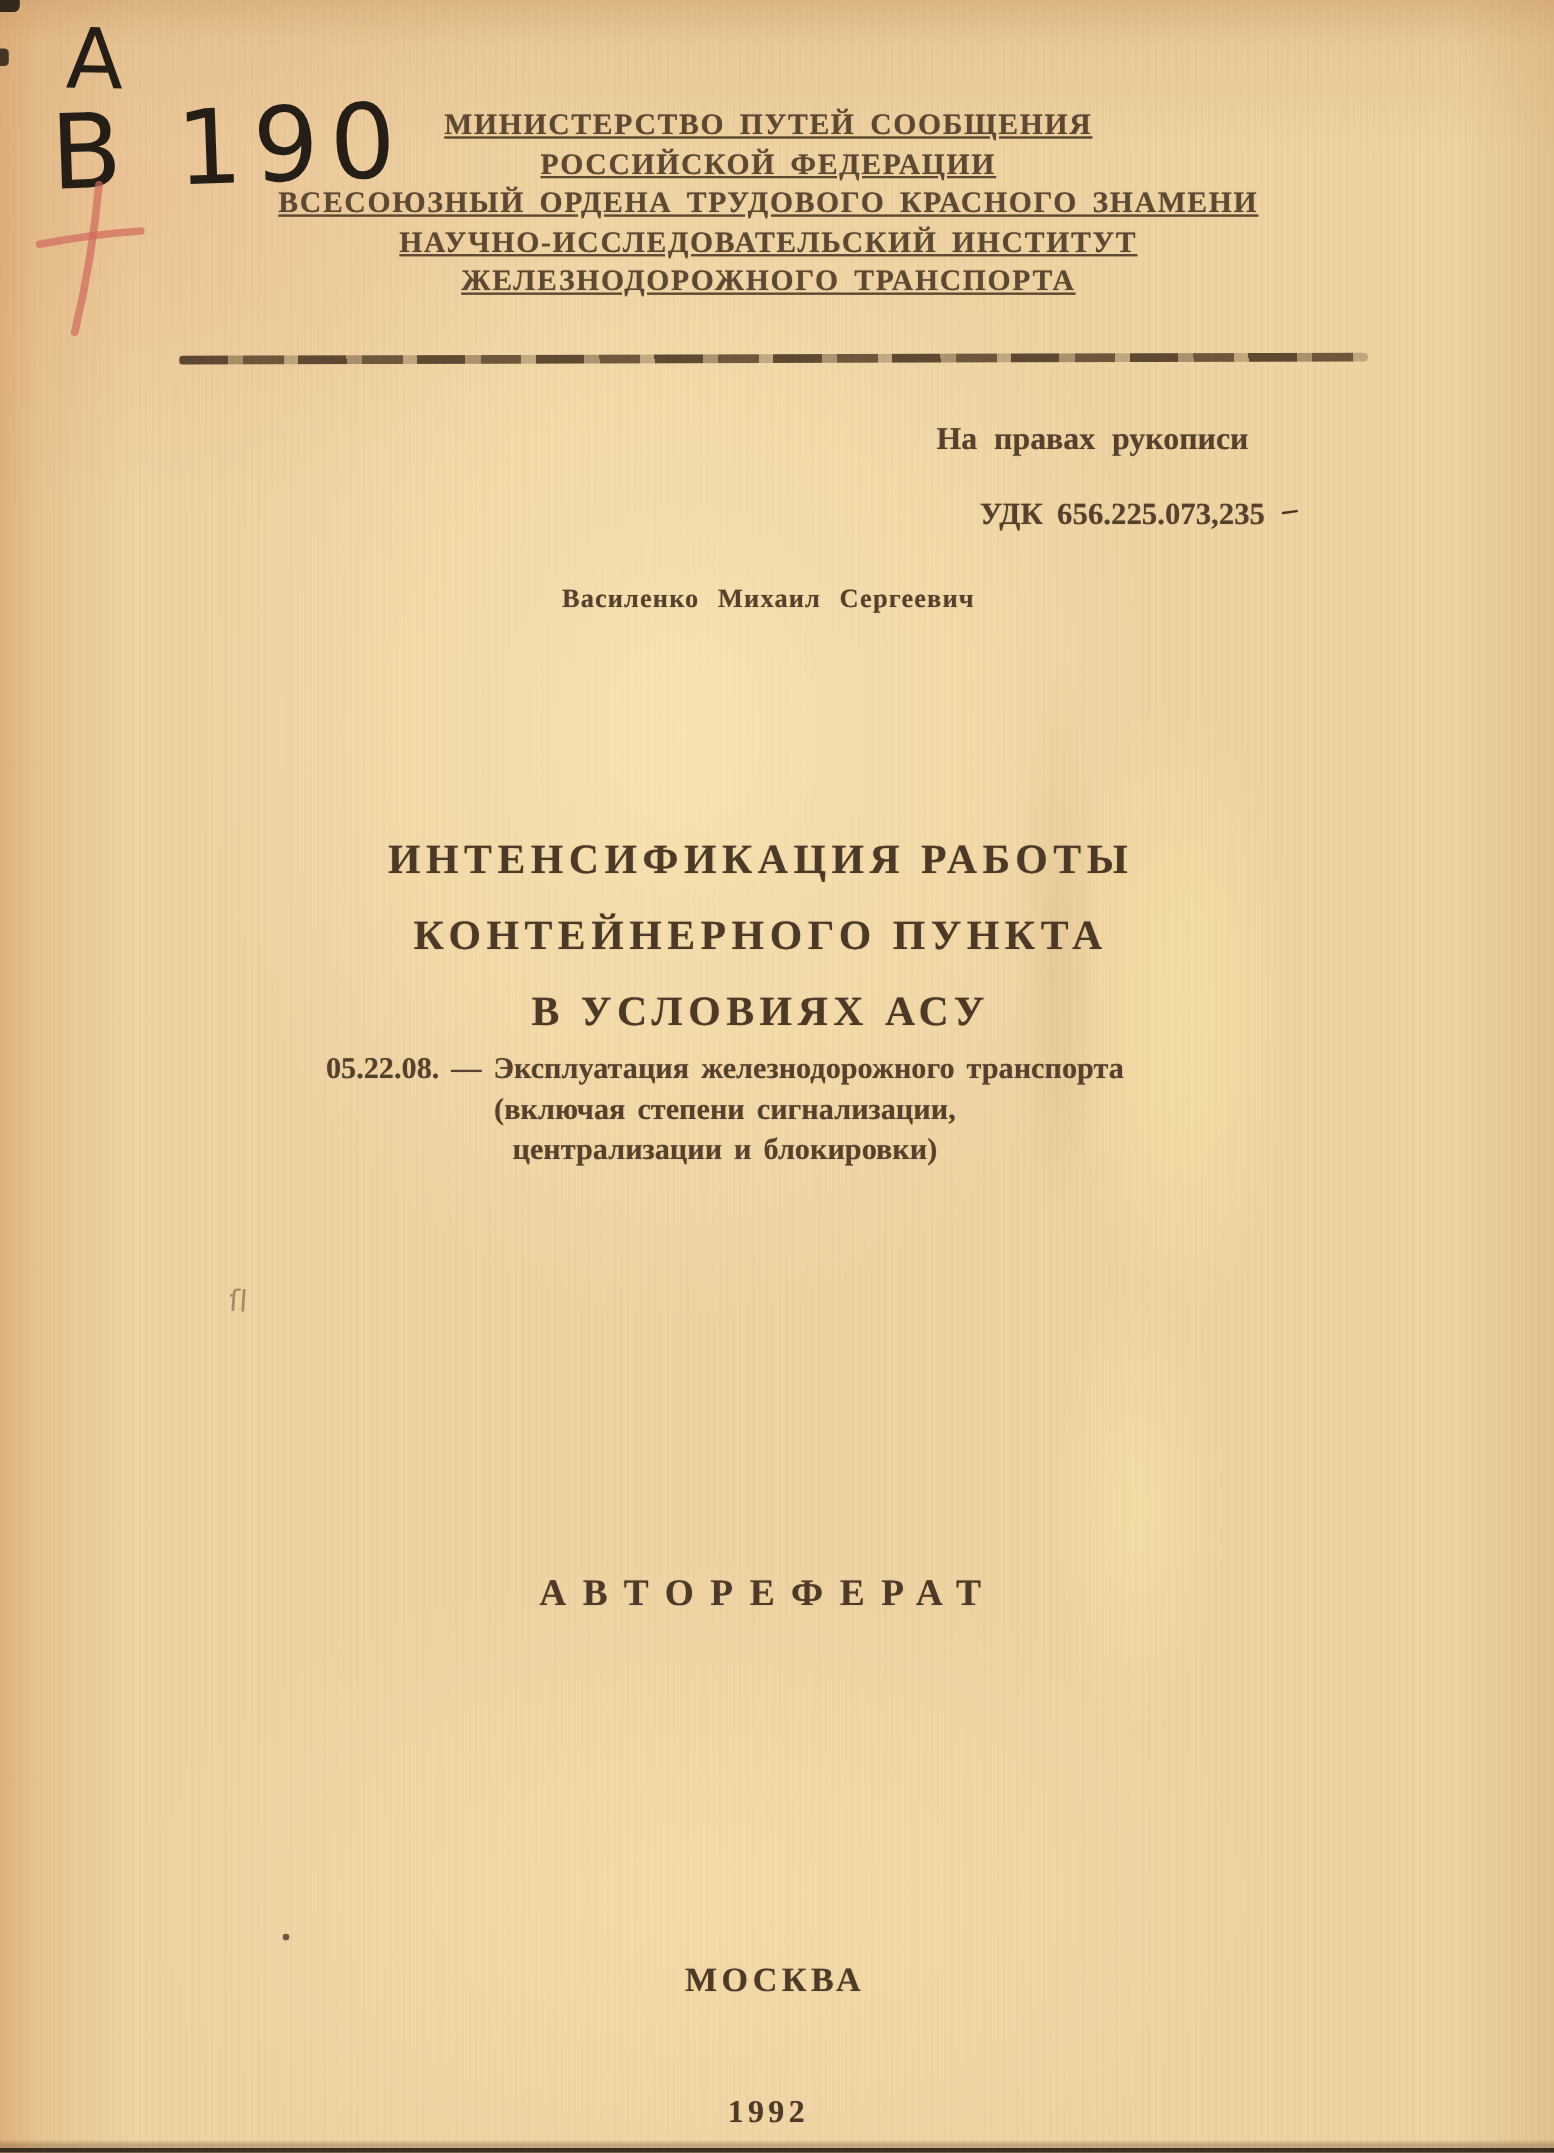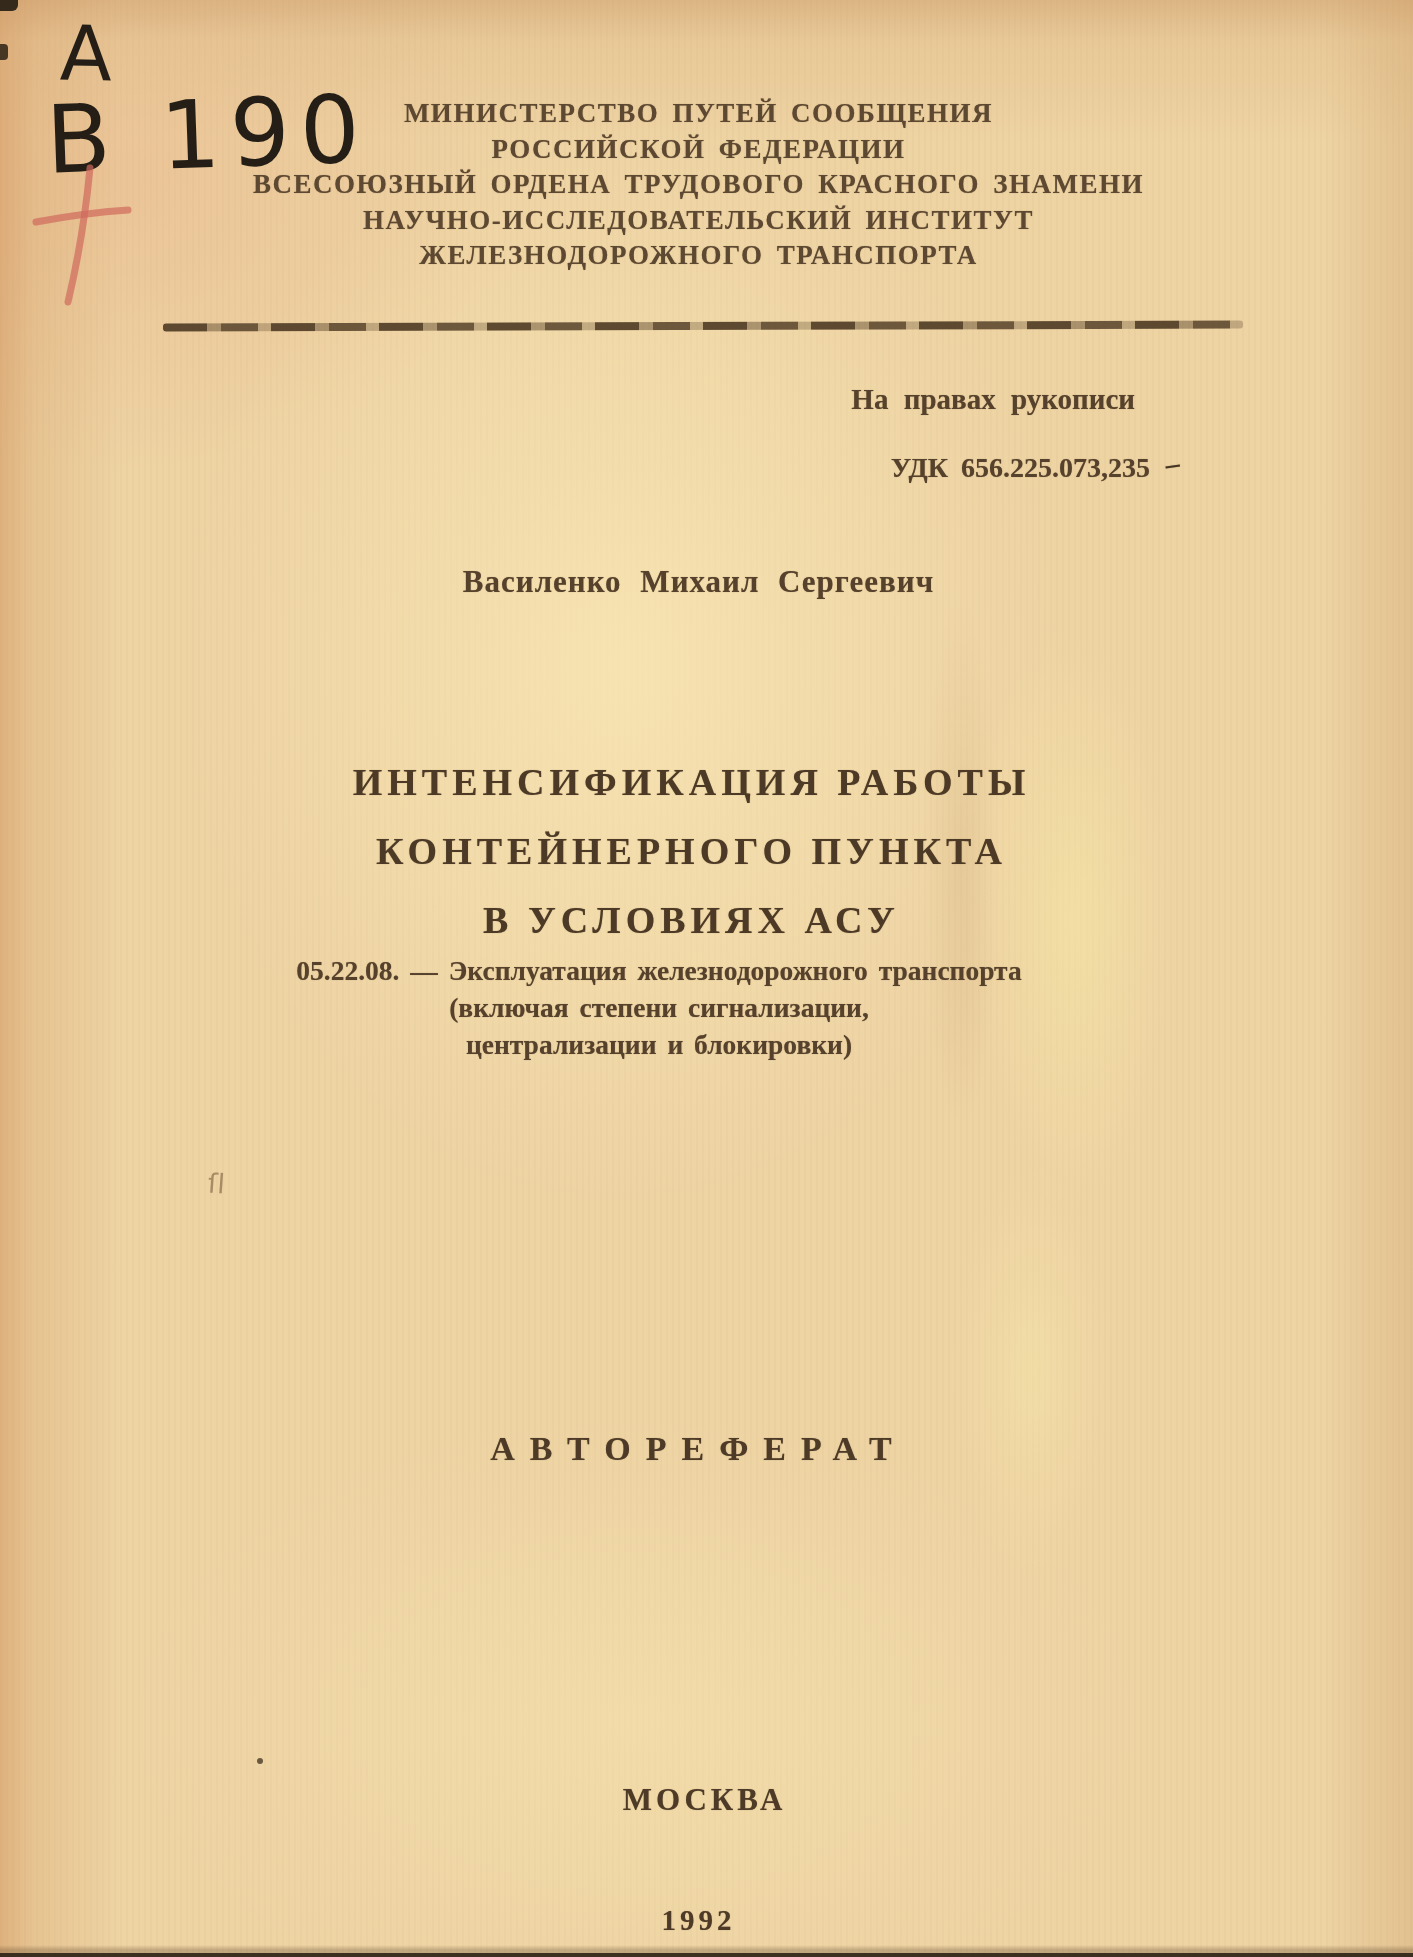--- a/index.html
+++ b/index.html
@@ -43,36 +43,36 @@
     font-family:"DejaVu Sans", sans-serif;
     color:#241e16;
     line-height:1;
   }
   #mark-a{left:60px;top:16px;font-size:76px;transform:rotate(1deg);}
   #mark-b190{left:46px;top:88px;font-size:94px;letter-spacing:10px;transform:rotate(-2deg);}
 
   #corner-speck{left:0;top:0;width:18px;height:11px;background:#241c12;border-radius:0 0 6px 0;opacity:.9;}
   #edge-speck{left:0;top:44px;width:8px;height:16px;background:#2b2115;border-radius:0 4px 4px 0;opacity:.85;}
 
-  #header{top:96px;line-height:35.5px;font-size:27px;letter-spacing:1.5px;word-spacing:5px;color:#5d4832;}
+  #header{top:96px;line-height:35.5px;font-size:27px;letter-spacing:1.5px;word-spacing:5px;color:#5d4832;text-decoration:underline;}
   #rule{
     top:322px;left:163px;width:1080px;height:8px;
     transform:rotate(-.15deg);
     background:
       repeating-linear-gradient(90deg,
         rgba(86,66,42,.95) 0 44px,
         rgba(86,66,42,.45) 44px 58px,
         rgba(86,66,42,.85) 58px 95px,
         rgba(86,66,42,.30) 95px 108px);
     border-radius:3px;
   }
   #manuscript{top:383px;right:278px;font-size:29px;word-spacing:8px;text-align:center;}
   #udc{top:452px;right:233px;font-size:28px;word-spacing:6px;}
   #udc-mark{display:inline-block;transform:rotate(-8deg) translateY(-4px);margin-left:16px;color:#453624;}
-  #author{top:564px;font-size:31px;word-spacing:10px;letter-spacing:1px;}
+  #author{top:532px;font-size:24px;word-spacing:10px;letter-spacing:1px;}
   #title{top:748px;line-height:69px;font-size:38px;letter-spacing:5px;color:#4c3a26;right:30px;}
   #specialty{top:952px;left:0;right:95px;text-align:center;line-height:37px;font-size:27.5px;word-spacing:4px;}
   #smudge{left:208px;top:1168px;font-size:27px;color:rgba(112,82,52,.55);font-family:"DejaVu Sans",sans-serif;transform:rotate(4deg);}
   #avtoreferat{top:1430px;font-size:34px;letter-spacing:15px;color:#4e3b27;}
   #abstract-lines{top:1542px;line-height:45px;font-size:29px;word-spacing:5px;}
   #bottom-dot{left:257px;top:1758px;width:6px;height:6px;border-radius:50%;background:#4a3827;opacity:.8;}
   #city{top:1782px;font-size:31px;letter-spacing:4px;color:#4e3b27;padding-left:12px;}
   #year{top:1904px;font-size:29px;letter-spacing:4px;color:#4e3b27;}
 </style>
 </head>

